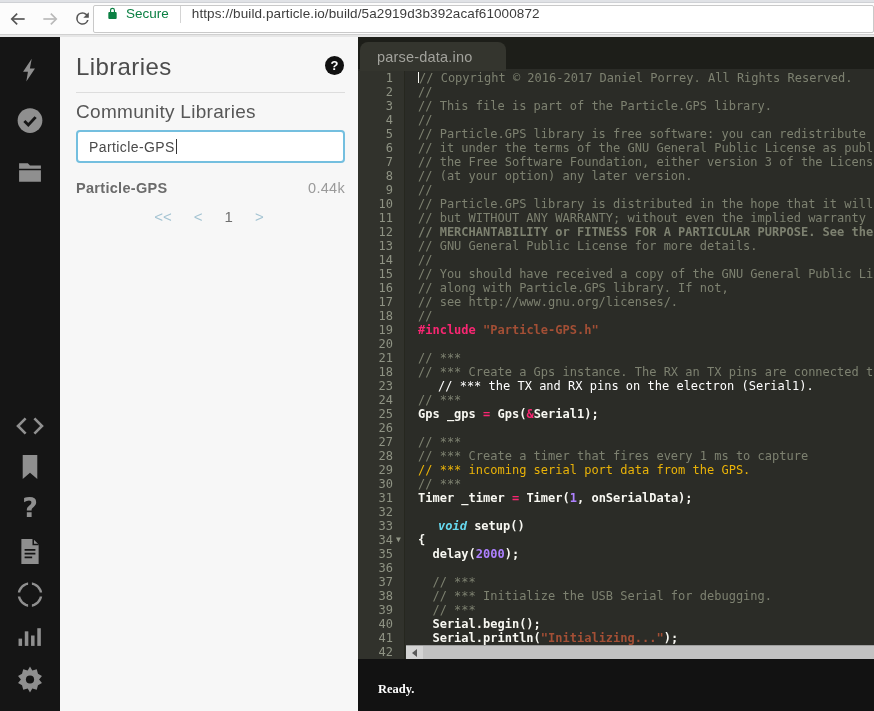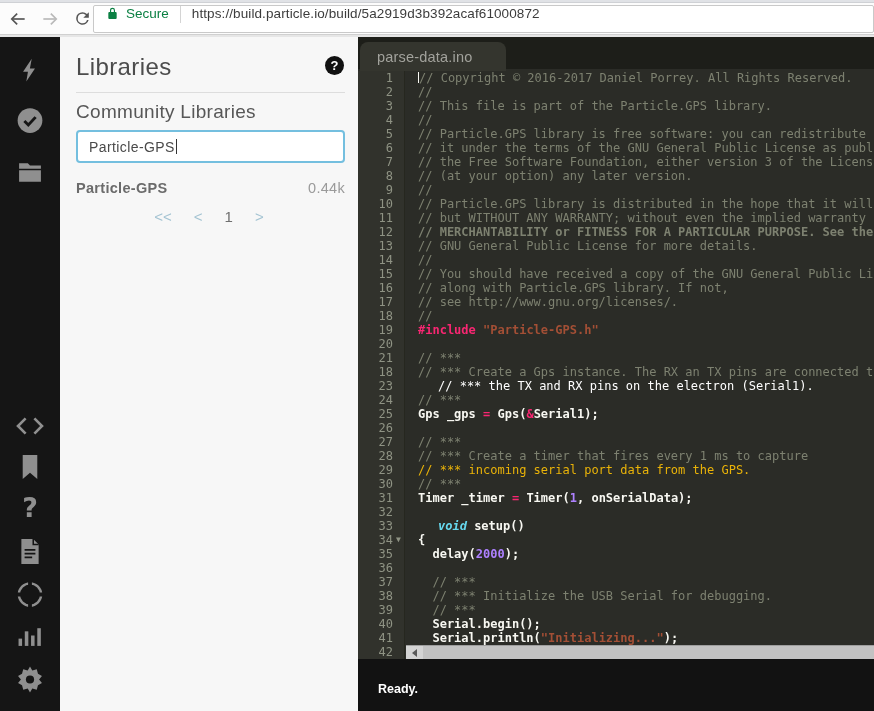--- a/index.html
+++ b/index.html
@@ -62,21 +62,21 @@
   .tk-t { font-weight:bold; font-style:italic;margin-left:20px; }
 
   .hscrollbar { position:absolute; left:48px; right:0; bottom:52px; height:14px; background:#c2c2c2;
                 border-top:1px solid #9e9e9e; }
   .hscroll-btn { position:absolute; left:0; top:0; width:17px; height:13px; background:#d4d4d4;
                  display:flex; align-items:center; justify-content:center; }
   .hscroll-btn .tri { width:0; height:0; border-top:4px solid transparent; border-bottom:4px solid transparent;
                       border-right:5px solid #5a5a5a; }
   .statusbar { position:absolute; left:0; right:0; bottom:0; height:52px; background:#121212; }
   .status-text { position:absolute; left:20px; top:23px; color:#fff; font-weight:bold;
-                 font-family:Liberation Sans, sans-serif; font-size:12.5px; }
+                 font-family:Liberation Serif, serif; font-size:12.5px; }
 </style>
 </head>
 <body>
 
 <div class="chrome">
   <div class="tabstrip"></div>
   <div class="toolbar">
     <div class="navbtn">
       <span>
         <svg width="20" height="20" viewBox="0 0 24 24" fill="none" stroke="#555" stroke-width="2">

